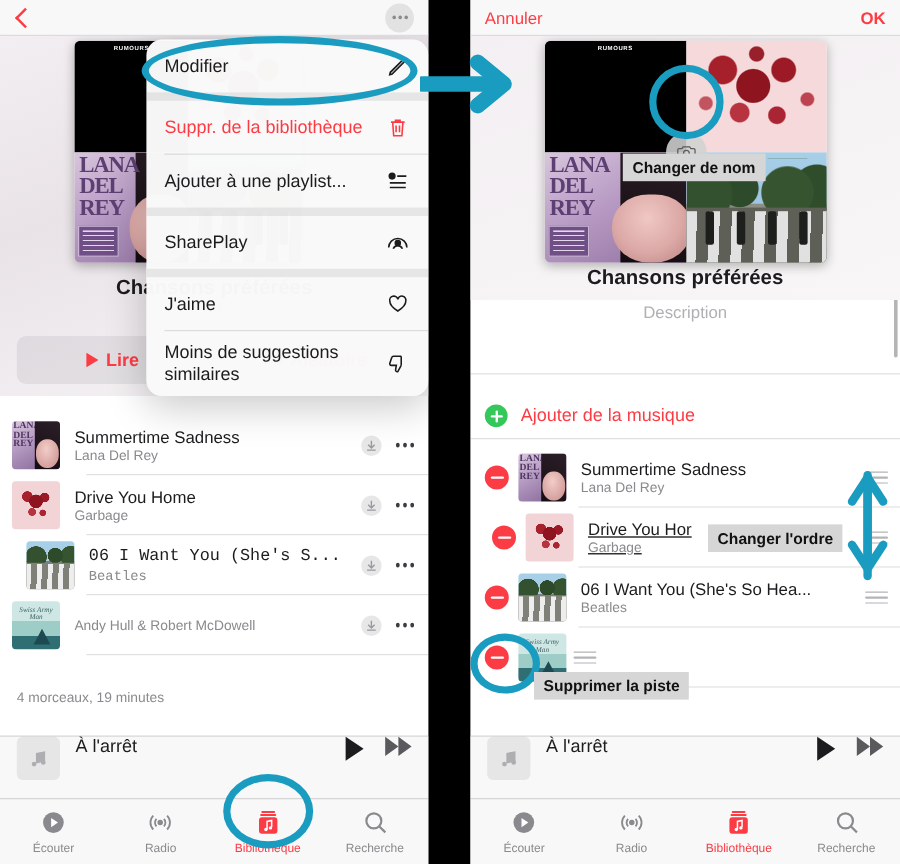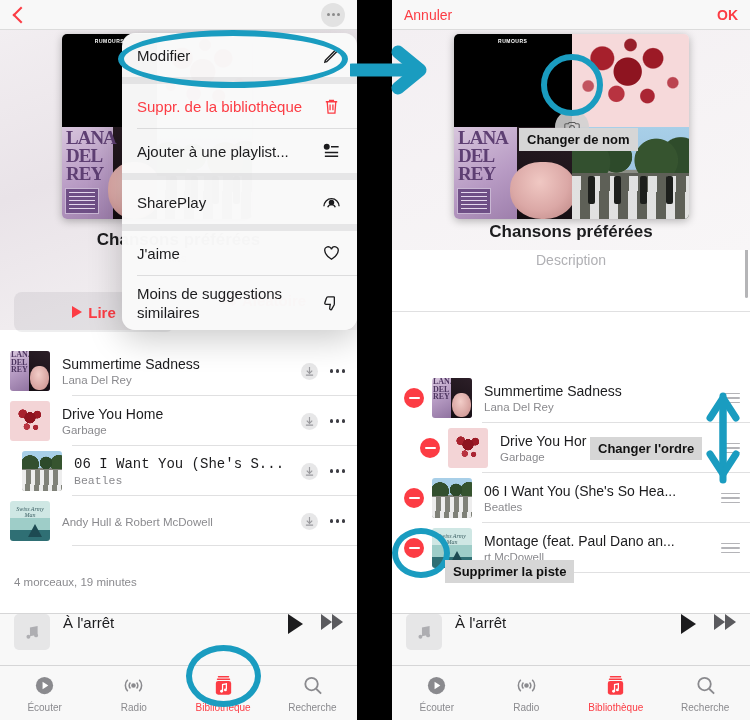--- a/index.html
+++ b/index.html
@@ -231,21 +231,21 @@
             <div class="walker" style="left:36%"></div>
           <div class="walker" style="left:58%"></div>
             <div class="walker" style="left:80%"></div>
         </div>
       </div>
 
       <div class="pl-title" style="top:200px;">Chansons préférées</div>
       <div class="pl-sub" style="top:224px;">MIS</div>
 
       <div class="btn-row" style="left:14px; top:250px;">
-        <div class="big-btn" style="width:160px;margin-top:12px;">
+        <div class="big-btn" style="width:160px;">
           <span class="tri"></span>
           <span>Lire</span>
         </div>
         <div class="big-btn" style="width:160px;">
           <span class="shuf">
             <svg viewBox="0 0 16 13">
                 <path d="M1 3h3l7 7h4M1 10h3l7-7h4"></path>
                 <path d="M12 1l3 2-3 2M12 8l3 2-3 2"></path>
               </svg>
           </span>
@@ -491,41 +491,45 @@
             </svg>
         </div>
       </div>
       <div class="pl-title" style="top:192px;">Chansons préférées</div>
     </div>
 
     <div class="desc-field" style="top:242px;height:70px;justify-content:center;">
       <span class="desc-ph">Description</span>
     </div>
 
+    <div class="add-row" style="top:328px;">
+      <span class="plus-ic"></span>
+      <span class="add-lbl">Ajouter de la musique</span>
+    </div>
 
     <div class="tracklist" style="top:373px;">
       <div class="trk" style="position:relative;padding-left:0;">
         <span class="minus-ic"></span>
         <div class="trk-art th-ldr">
             <span class="l">LANA<br>DEL<br>REY</span>
             <span class="h"></span>
             <span class="f"></span>
           </div>
         <div class="trk-txt">
           <div class="trk-t">Summertime Sadness</div>
           <div class="trk-a">Lana Del Rey</div>
         </div>
         <span class="grip">
             <i></i>
             <i></i>
             <i></i>
           </span>
         <div class="dash" style="bottom:0;left:90px;"></div>
       </div>
-      <div class="trk" style="position:relative;padding-left:16px;">
+      <div class="trk" style="position:relative;padding-left:6px;text-decoration:underline;">
         <span class="minus-ic"></span>
         <div class="trk-art th-gar"></div>
         <div class="trk-txt">
           <div class="trk-t">Drive You Hor</div>
           <div class="trk-a">Garbage</div>
         </div>
         <span class="grip">
             <i></i>
             <i></i>
             <i></i>
@@ -544,24 +548,20 @@
             <i></i>
             <i></i>
           </span>
         <div class="dash" style="bottom:0;left:90px;"></div>
       </div>
       <div class="trk" style="position:relative;padding-left:0;">
         <span class="minus-ic"></span>
         <div class="trk-art th-mon">
             <span class="sc">Swiss Army Man</span>
           </div>
-        <div class="trk-txt">
-          <div class="trk-t">Montage (feat. Paul Dano an...</div>
-          <div class="trk-a">rt McDowell</div>
-        </div>
         <span class="grip">
             <i></i>
             <i></i>
             <i></i>
           </span>
         <div class="dash" style="bottom:0;left:90px;"></div>
       </div>
     </div>
 
     <div class="scrollbar" style="top:88px;height:210px;"></div>

